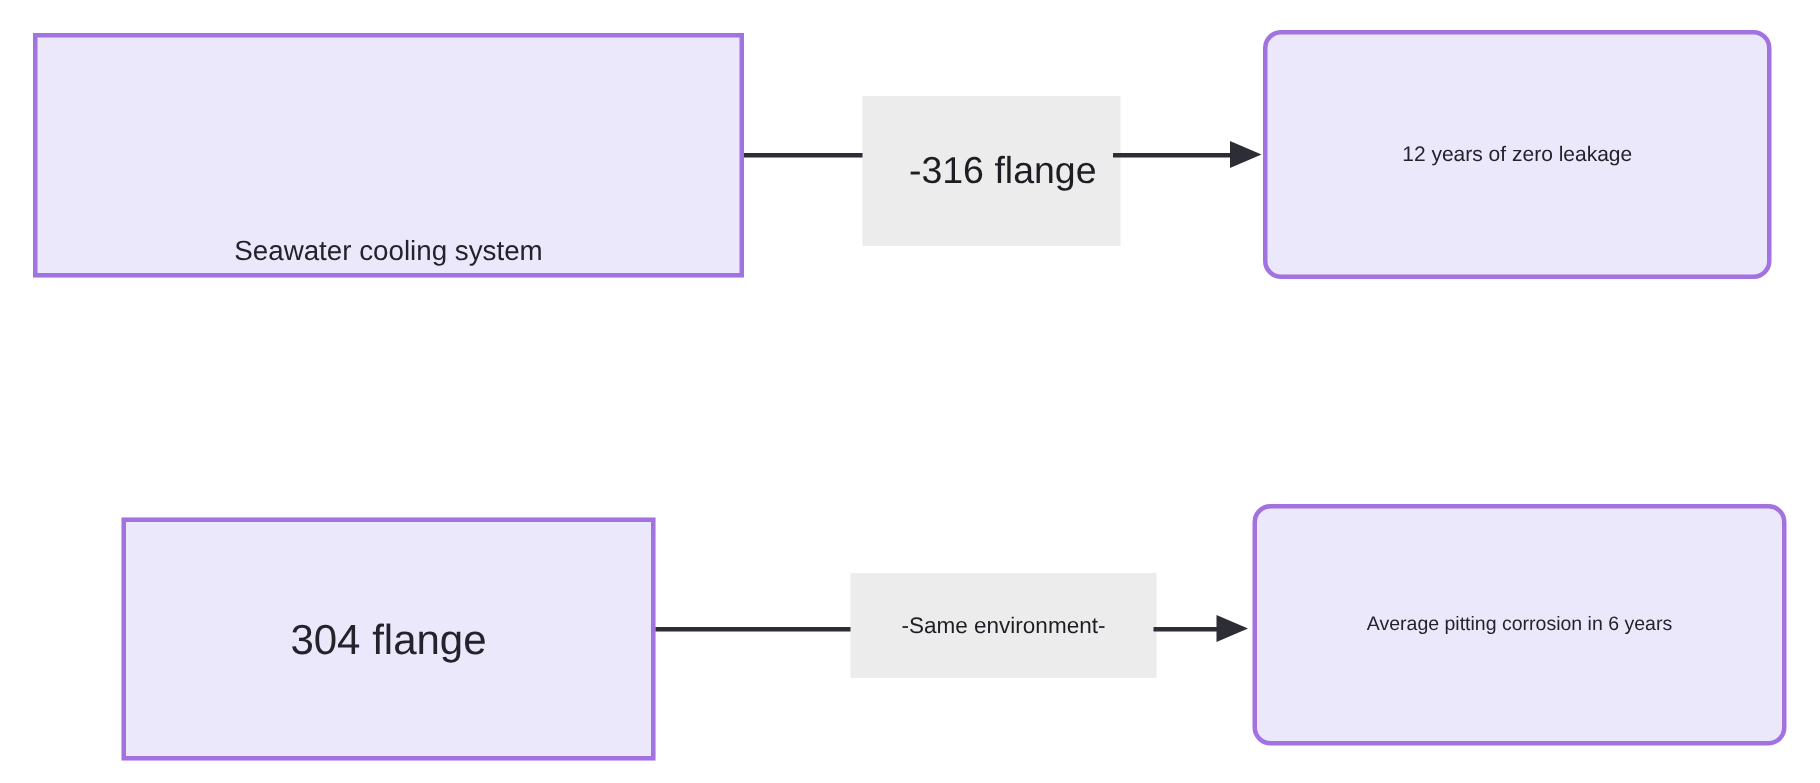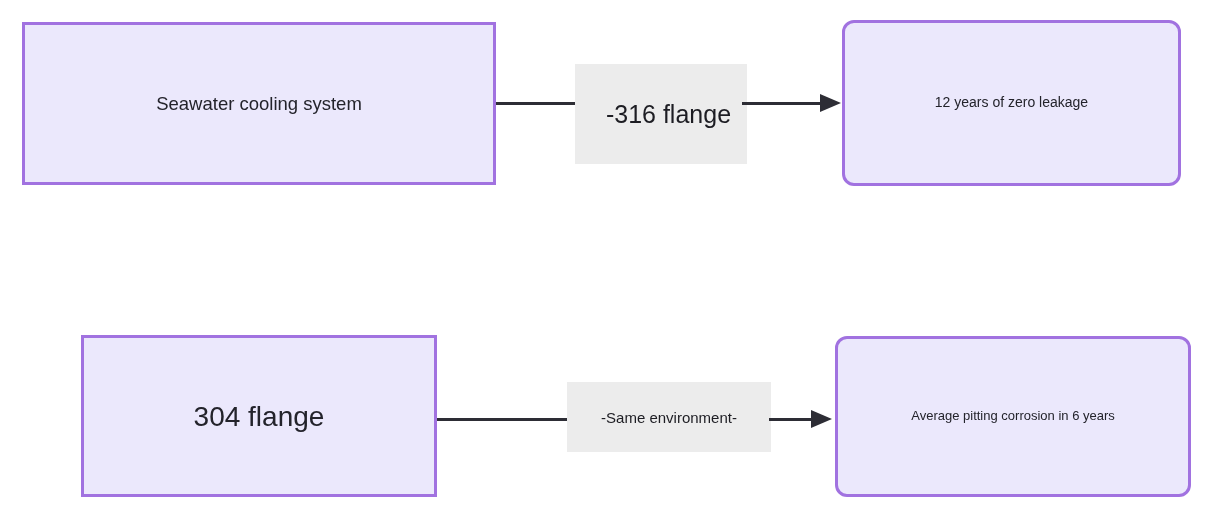--- a/index.html
+++ b/index.html
@@ -35,27 +35,28 @@
   }
   .node.rounded { border-radius: 12px; }
   .node.square  { border-radius: 0; }
 
   .node-label { display: block; }
 
   
   #node-source-top {
     left: 22px;  top: 22px;  width: 474px; height: 163px;
     font-size: 18.5px;
+    align-items: flex-end;
   }
   #node-target-top {
     left: 842px; top: 20px;  width: 339px; height: 166px;
     font-size: 14px;
   }
   #node-source-bottom {
-    left: 81px;  top: 335px; width: 356px; height: 162px;
+    left: 81px;  top: 345px; width: 356px; height: 162px;
     font-size: 28px;
   }
   #node-target-bottom {
     left: 835px; top: 336px; width: 356px; height: 161px;
     font-size: 13px;
   }
 
   
   .edge-line {
     position: absolute;

